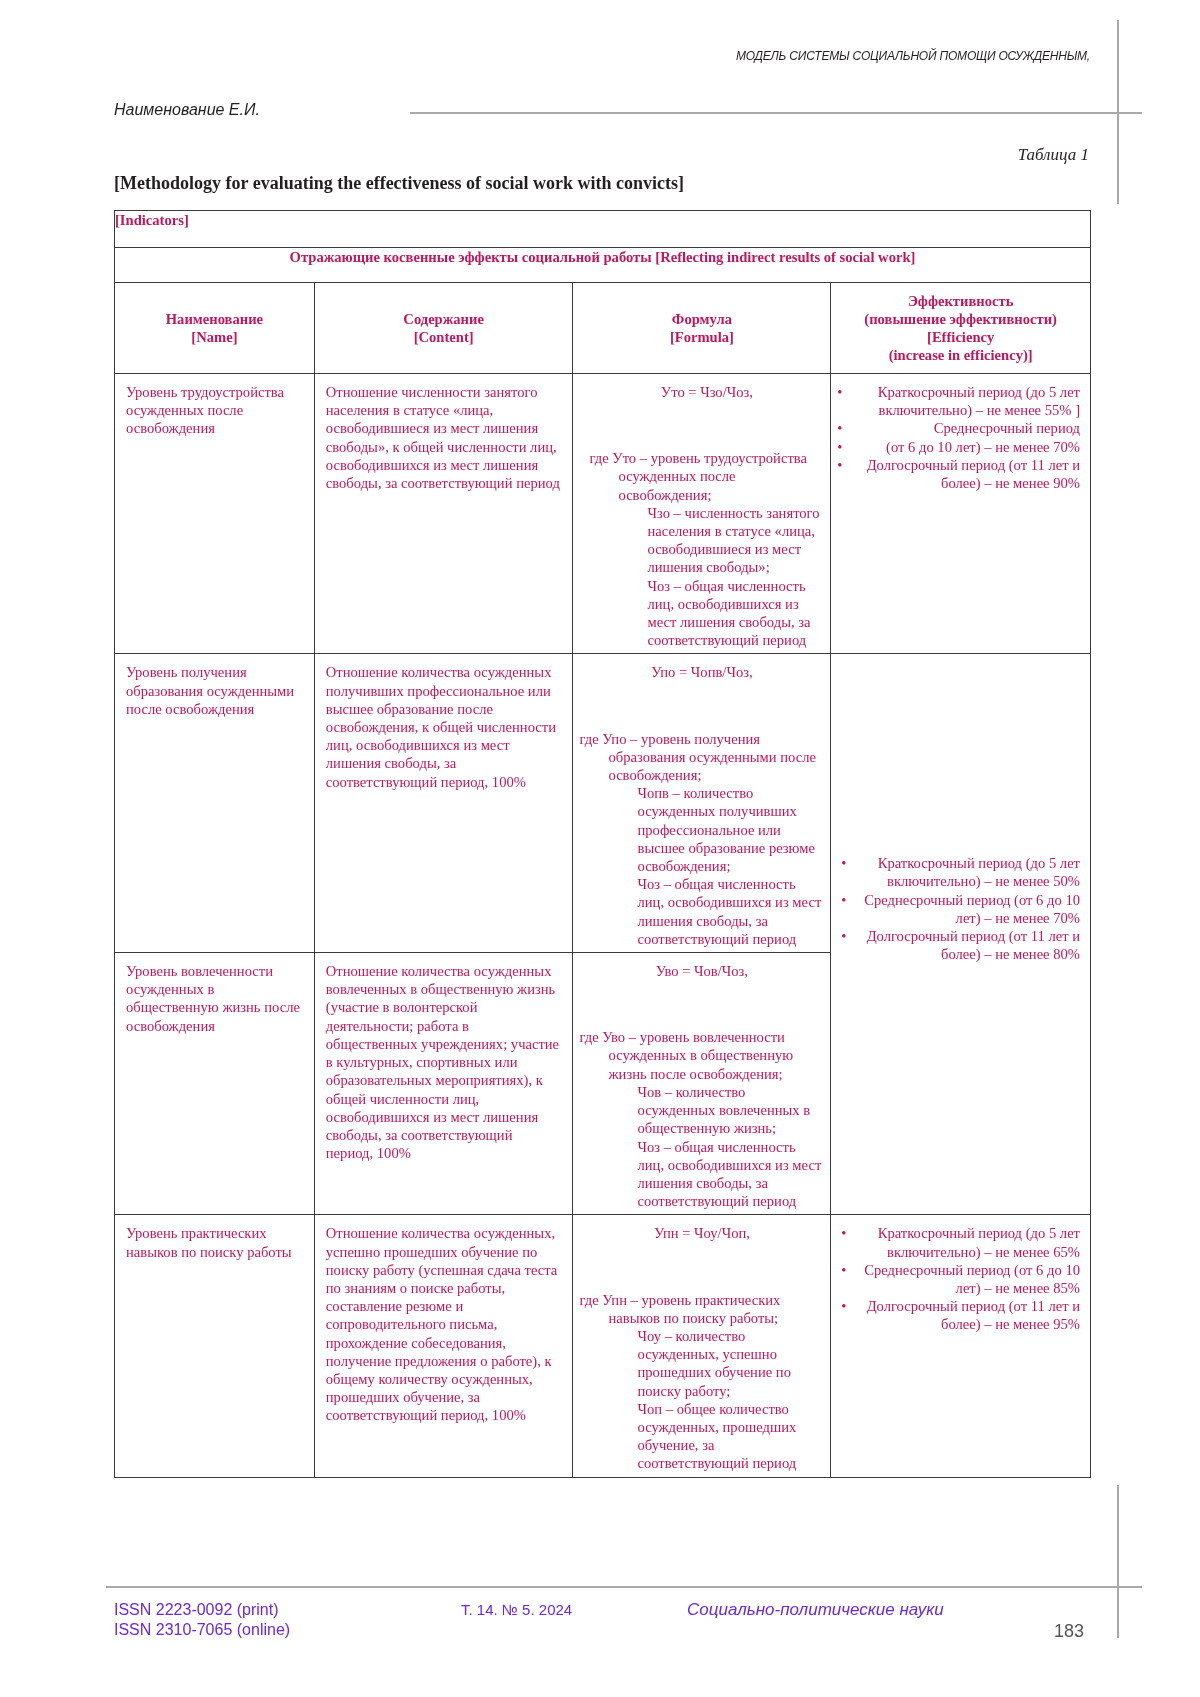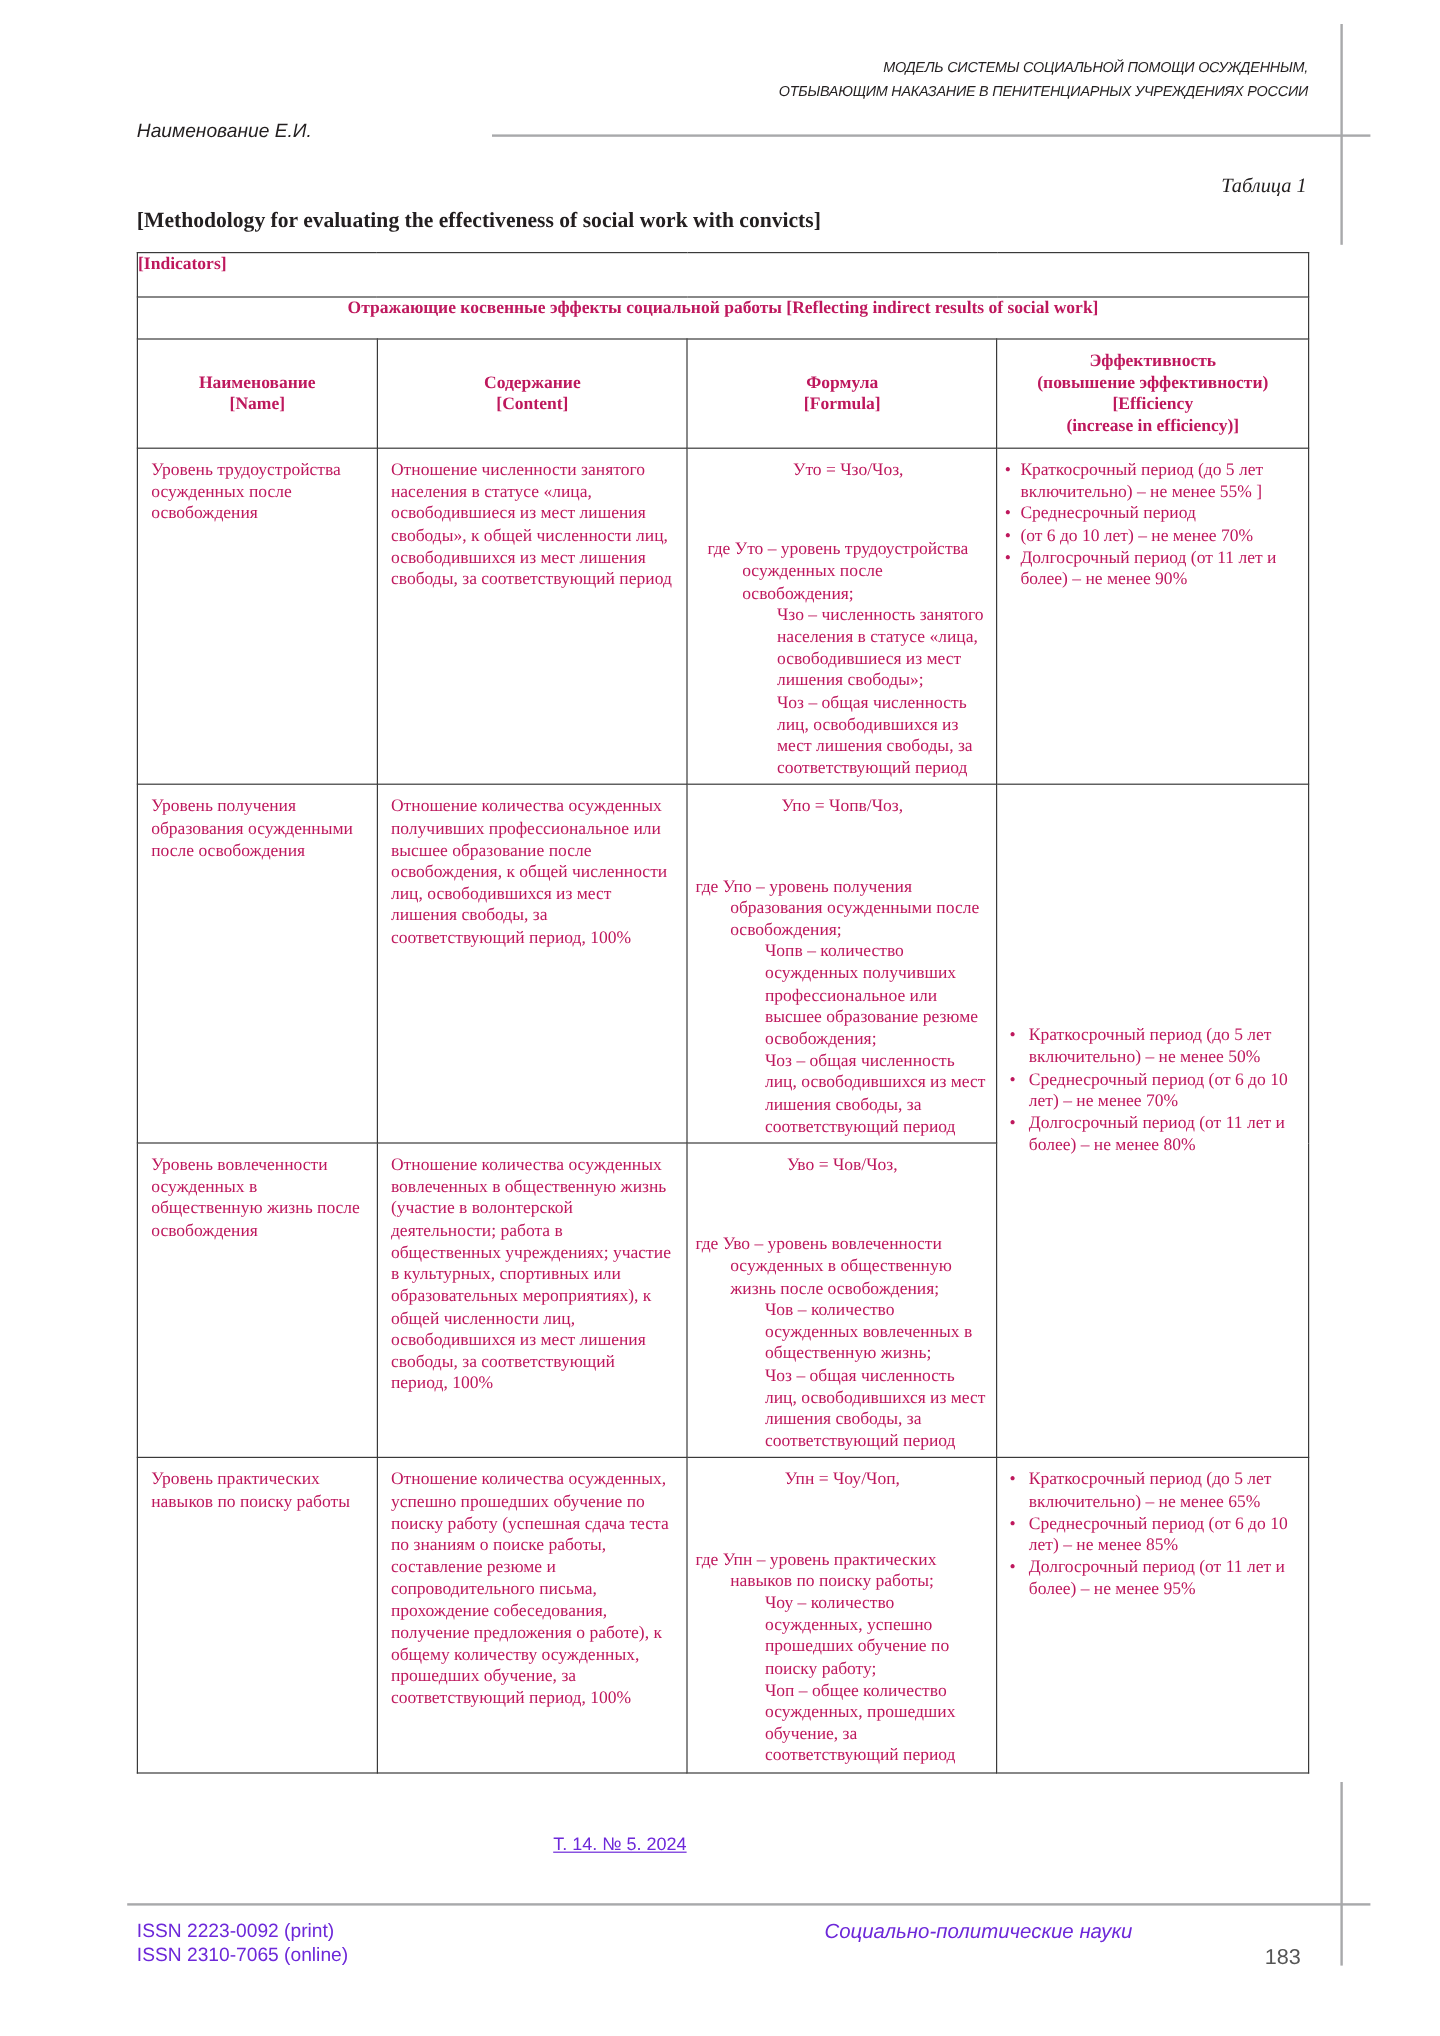--- a/index.html
+++ b/index.html
@@ -18,38 +18,37 @@
   table.main td, table.main th { border: 1.6px solid #3a3a3a; vertical-align: top; padding: 0; }
   .cell-pad { padding: 9px 10px 4px 11px; }
   .hdr { text-align: center; font-weight: bold; vertical-align: middle !important; }
   .ind-row td { height: 36px; vertical-align: middle; padding-left: 11px; font-weight: bold; }
   .sub-row td { height: 34px; text-align: center; vertical-align: middle; font-weight: bold; }
   .col-hdr th { height: 90px; }
   .formula-eq { text-align: center; margin-bottom: 4px; }
   .formula-defs { padding-left: 29px; text-indent: -29px; margin-top: 48px; }
   .formula-defs .def { padding-left: 0; text-indent: 0; }
   ul.eff { margin: 0; padding: 0; list-style: none; }
-  ul.eff li { position: relative; padding-left: 18px; }
+  ul.eff li { position: relative; padding-left: 18px; text-align: right; }
   ul.eff li::before { content: "•"; position: absolute; left: 2px; top: 0; }
   ul.eff.tight li { padding-left: 13px; }
   ul.eff.tight li::before { left: 0; }
   .footer-text { font-family: "Liberation Sans", sans-serif; font-size: 16px; line-height: 20px; color: #6d28d9; }
   .page-num { font-family: "Liberation Sans", sans-serif; font-size: 18px; color: #555; margin-top: 22px; }
 </style>
 </head>
 <body>
 
 <div class="rule-v" style="left:1117px; top:20px; height:184px;"></div>
 <div class="rule-h" style="left:410px; top:112px; width:732px;"></div>
 <div class="rule-v" style="left:1117px; top:1485px; height:153px;"></div>
 <div class="rule-h" style="left:106px; top:1586px; width:1036px;"></div>
 
 <div class="abs running-title">
   <div>МОДЕЛЬ СИСТЕМЫ СОЦИАЛЬНОЙ ПОМОЩИ ОСУЖДЕННЫМ,</div>
-  <div>ОТБЫВАЮЩИМ НАКАЗАНИЕ В ПЕНИТЕНЦИАРНЫХ УЧРЕЖДЕНИЯХ РОССИИ</div>
 </div>
 <div class="abs author">Наименование Е.И.</div>
 
 <div class="abs table-no">Таблица 1</div>
 <div class="abs table-caption">[Methodology for evaluating the effectiveness of social work with convicts]</div>
 
 <table class="main">
   <colgroup>
     <col style="width:200px">
       <col style="width:259px">
@@ -187,15 +186,15 @@
       </div>
     </td>
   </tr>
 </tbody>
   </table>
 
 <div class="abs footer-text" style="left:114px; top:1600px;">
   <div>ISSN 2223-0092 (print)</div>
   <div>ISSN 2310-7065 (online)</div>
 </div>
-<div class="abs footer-text" style="left:461px; top:1528px; font-size:15px;text-decoration:underline;">Т. 14. № 5. 2024</div>
+<div class="abs footer-text" style="left:461px; top:1600px; font-size:15px;">Т. 14. № 5. 2024</div>
 <div class="abs footer-text" style="left:687px; top:1600px; font-style:italic; font-size:17px;">Социально-политические науки</div>
 <div class="abs page-num" style="left:1054px; top:1599px;">183</div>
 
 </body></html>

